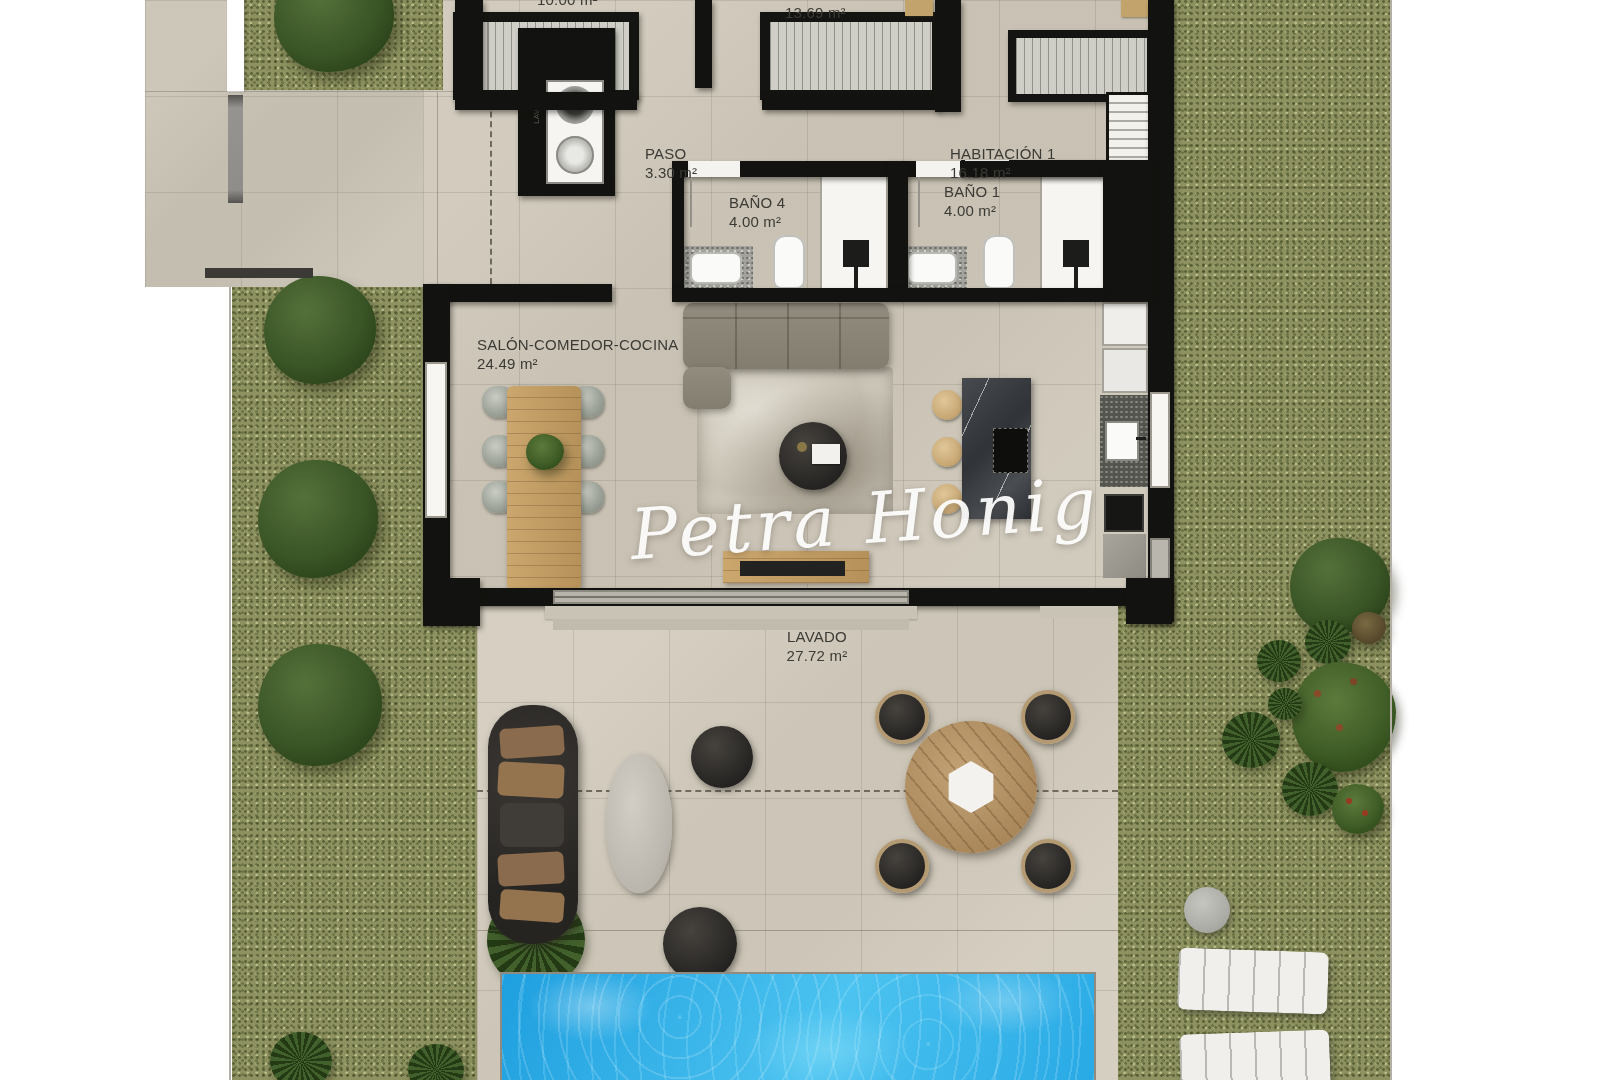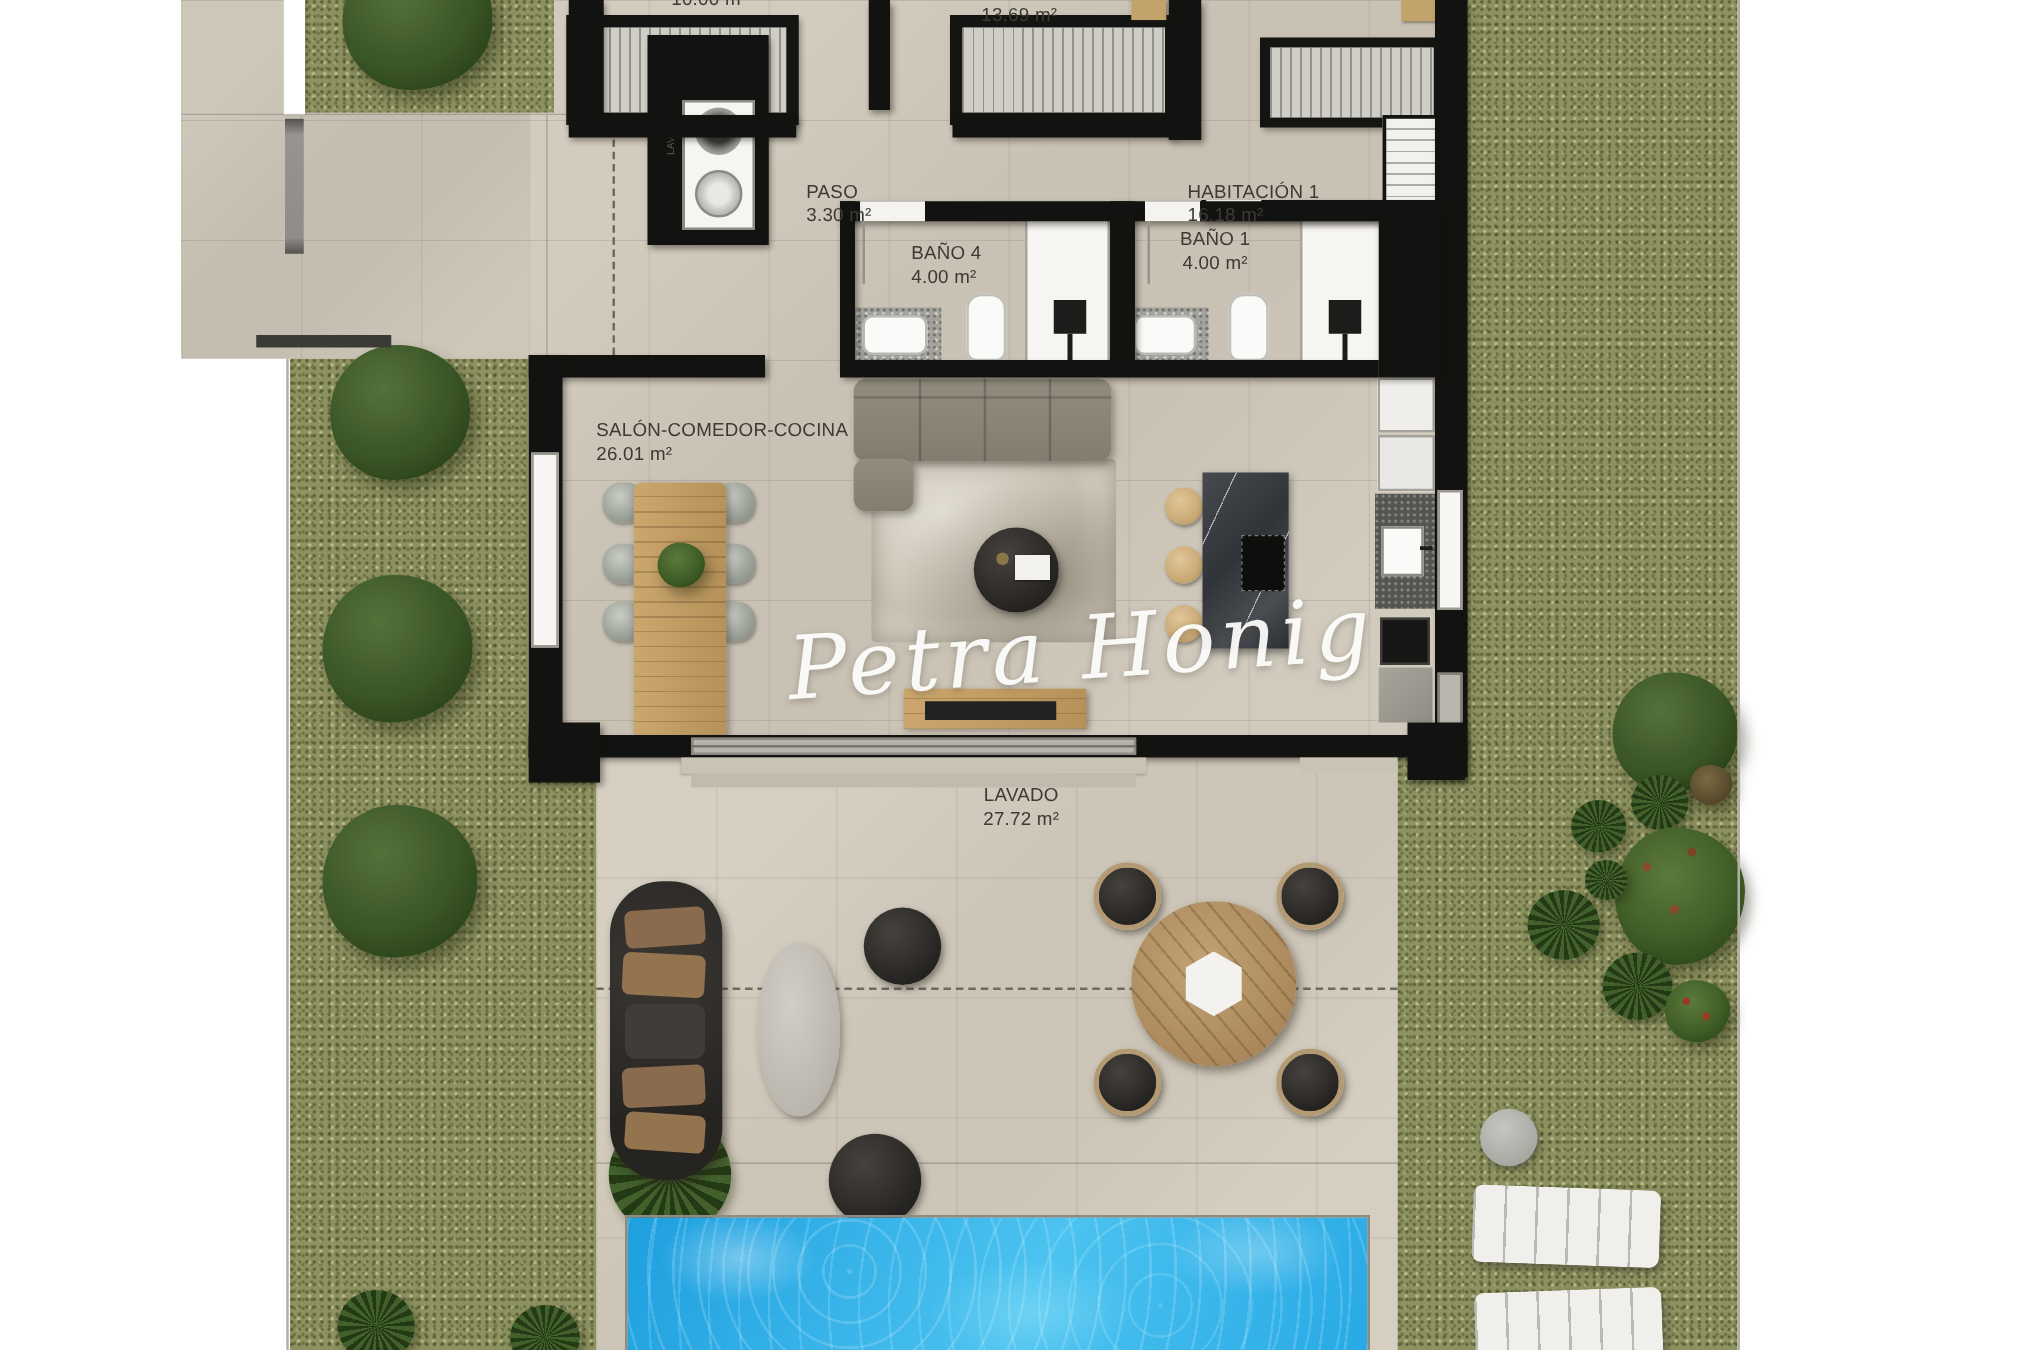--- a/index.html
+++ b/index.html
@@ -287,27 +287,27 @@
     <div>3.30 m²</div>
   </div>
   <div class="abs label" style="left:906px;top:145px;margin-left:44px;">
     <div>HABITACIÓN 1</div>
     <div>16.18 m²</div>
   </div>
   <div class="abs label" style="left:729px;top:194px;">
     <div>BAÑO 4</div>
     <div>4.00 m²</div>
   </div>
-  <div class="abs label" style="left:944px;top:183px;text-align:center;">
+  <div class="abs label" style="left:944px;top:183px;">
     <div>BAÑO 1</div>
     <div>4.00 m²</div>
   </div>
   <div class="abs label" style="left:477px;top:336px;">
     <div>SALÓN-COMEDOR-COCINA</div>
-    <div>26.01 m²</div>
+    <div>24.49 m²</div>
   </div>
   <div class="abs label" style="left:757px;top:628px;width:120px;text-align:center;">
     <div>LAVADO</div>
     <div>27.72 m²</div>
   </div>
 
   <div class="abs watermark" style="left:630px;top:478px;">Petra Honig</div>
 
 </div>
 

